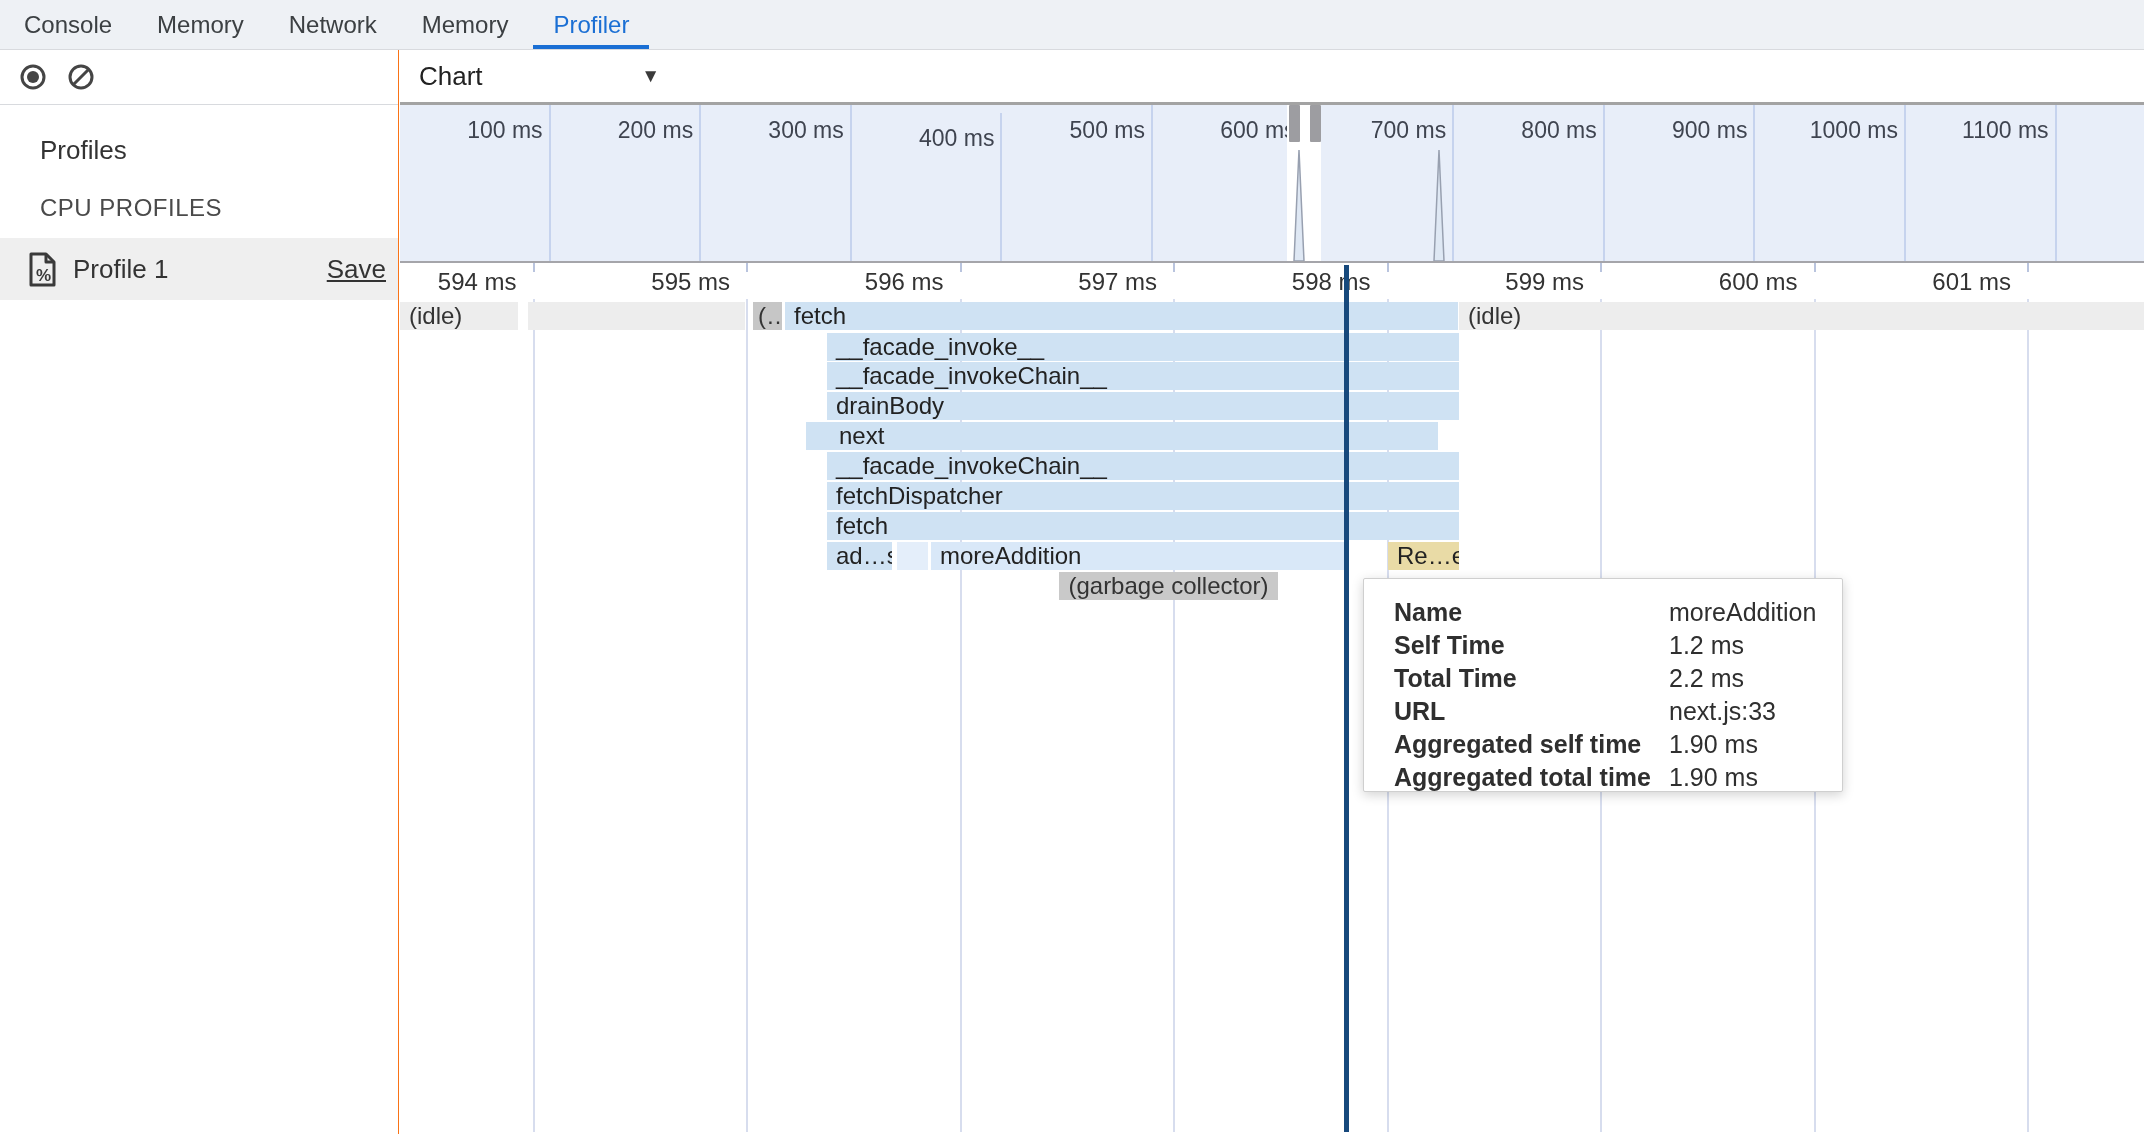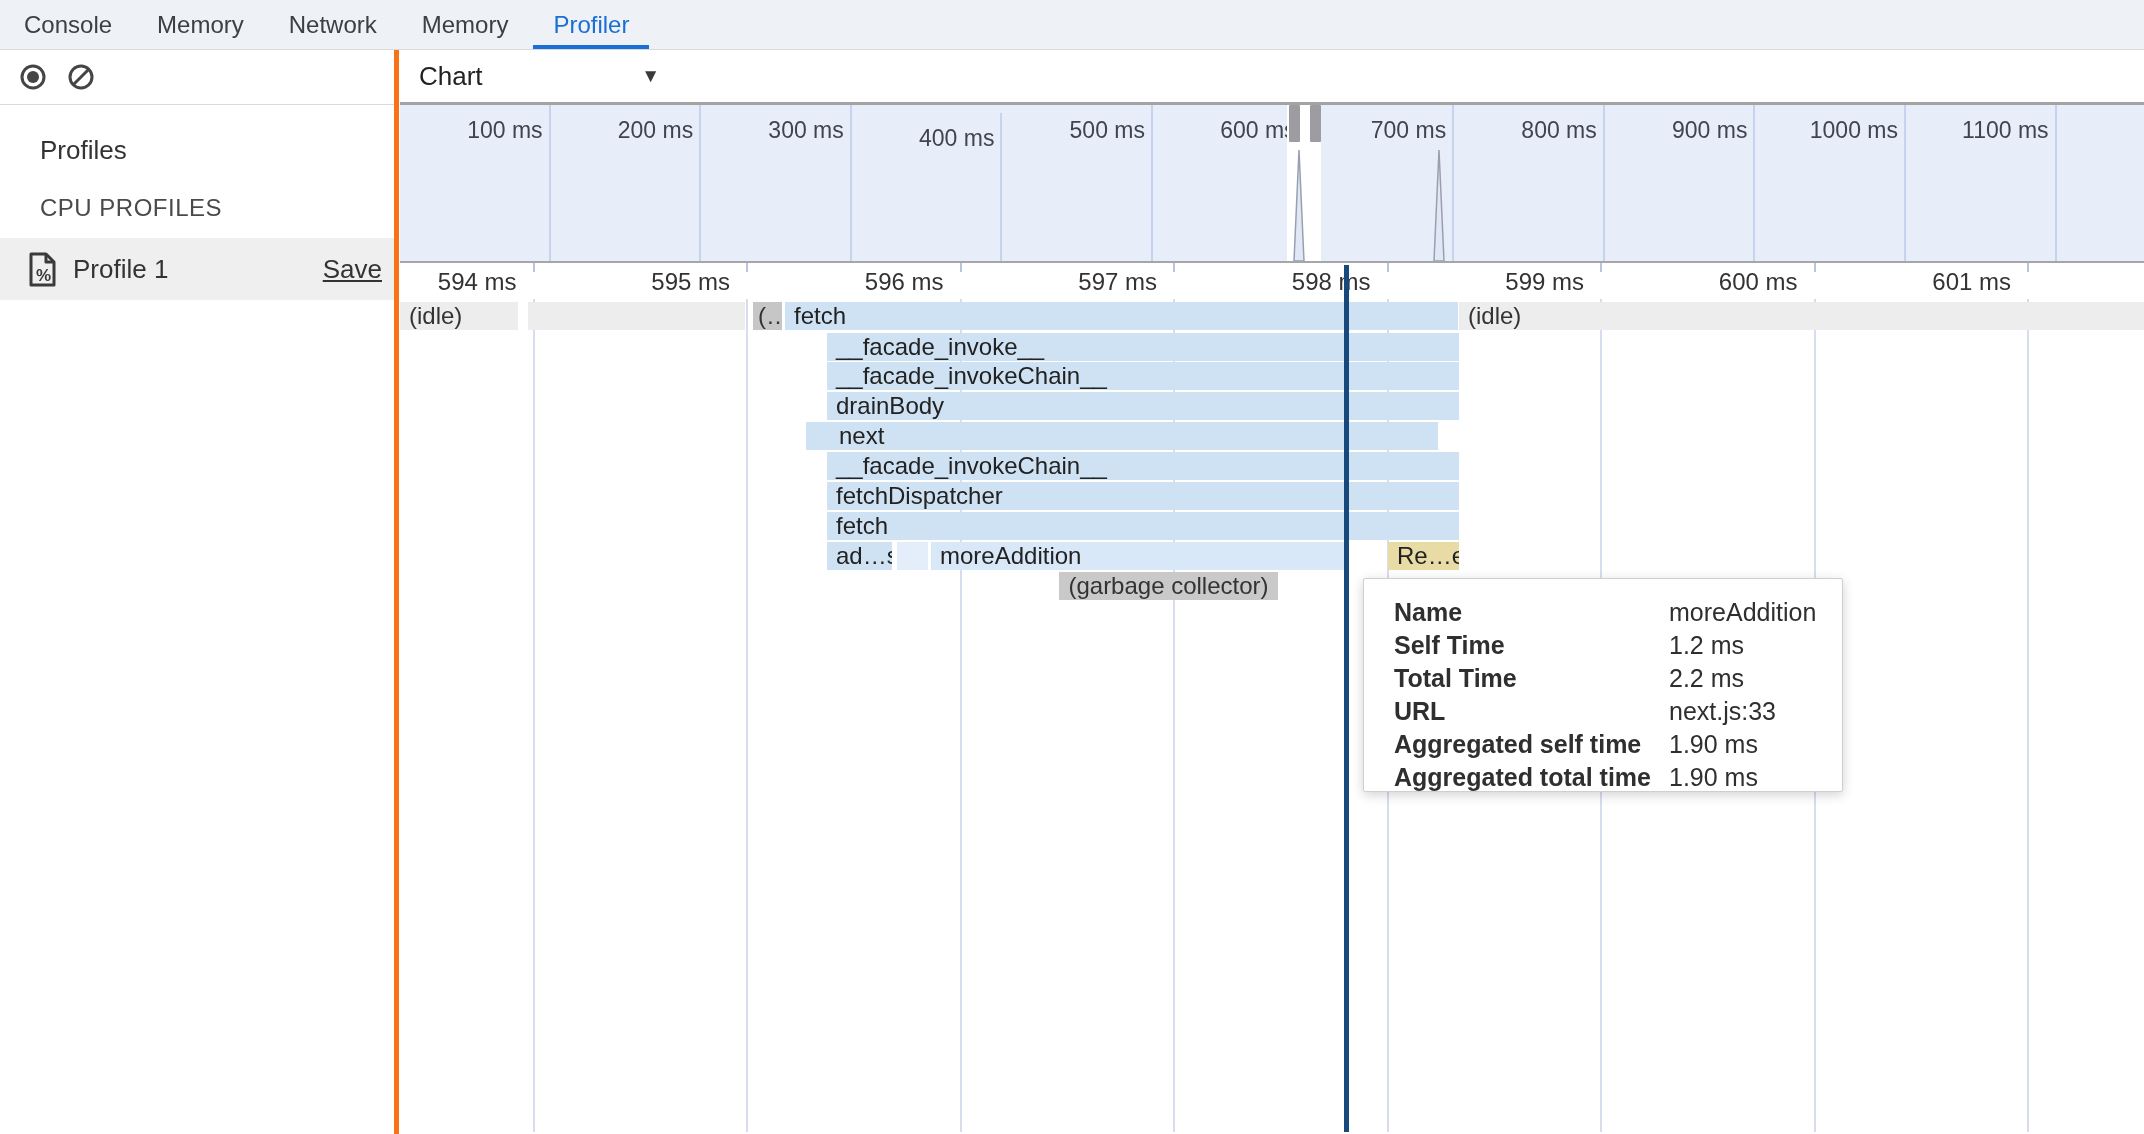--- a/index.html
+++ b/index.html
@@ -10,21 +10,21 @@
   .tabbar { position:absolute; left:0; top:0; width:2144px; height:50px;
             background:#eef1f5; border-bottom:1px solid #d8dade;
             display:flex; align-items:stretch; padding-left:4px; }
   .tab { position:relative; display:flex; align-items:center; padding:16px 20px; margin-right:5px;
          font-size:24px; color:#3c4043; cursor:default; }
   .tab.active { color:#1a6fd4; }
   .tab.active::after { content:""; position:absolute; left:0; right:0; bottom:0; height:4px; background:#1a6fd4; }
 
   
   .left-panel { position:absolute; left:0; top:50px; width:399px; height:1084px;
-                background:#fff; border-right:5px solid #f97316; }
+                background:#fff; border-right:1px solid #f97316; }
   .left-toolbar { height:55px; border-bottom:1px solid #d8dade; display:flex; align-items:center; padding-left:18px; gap:18px; }
   .tool-btn { width:30px; height:30px; display:flex; align-items:center; justify-content:center; }
   .sidebar-heading { margin:30px 0 0 40px; font-size:26px; color:#333; }
   .sidebar-section { margin:28px 0 0 40px; font-size:24px; color:#4a4a4a; letter-spacing:0.5px; }
   .profile-row { margin-top:16px; height:62px; background:#efefef; display:flex; align-items:center; padding:0 12px 0 29px; }
   .profile-row .doc-icon { width:27px; height:35px; margin-right:17px; flex:0 0 auto; }
   .profile-name { font-size:26px; color:#333; flex:1 1 auto; }
   .save-link { font-size:26px; color:#333; text-decoration:underline; }
 
   

